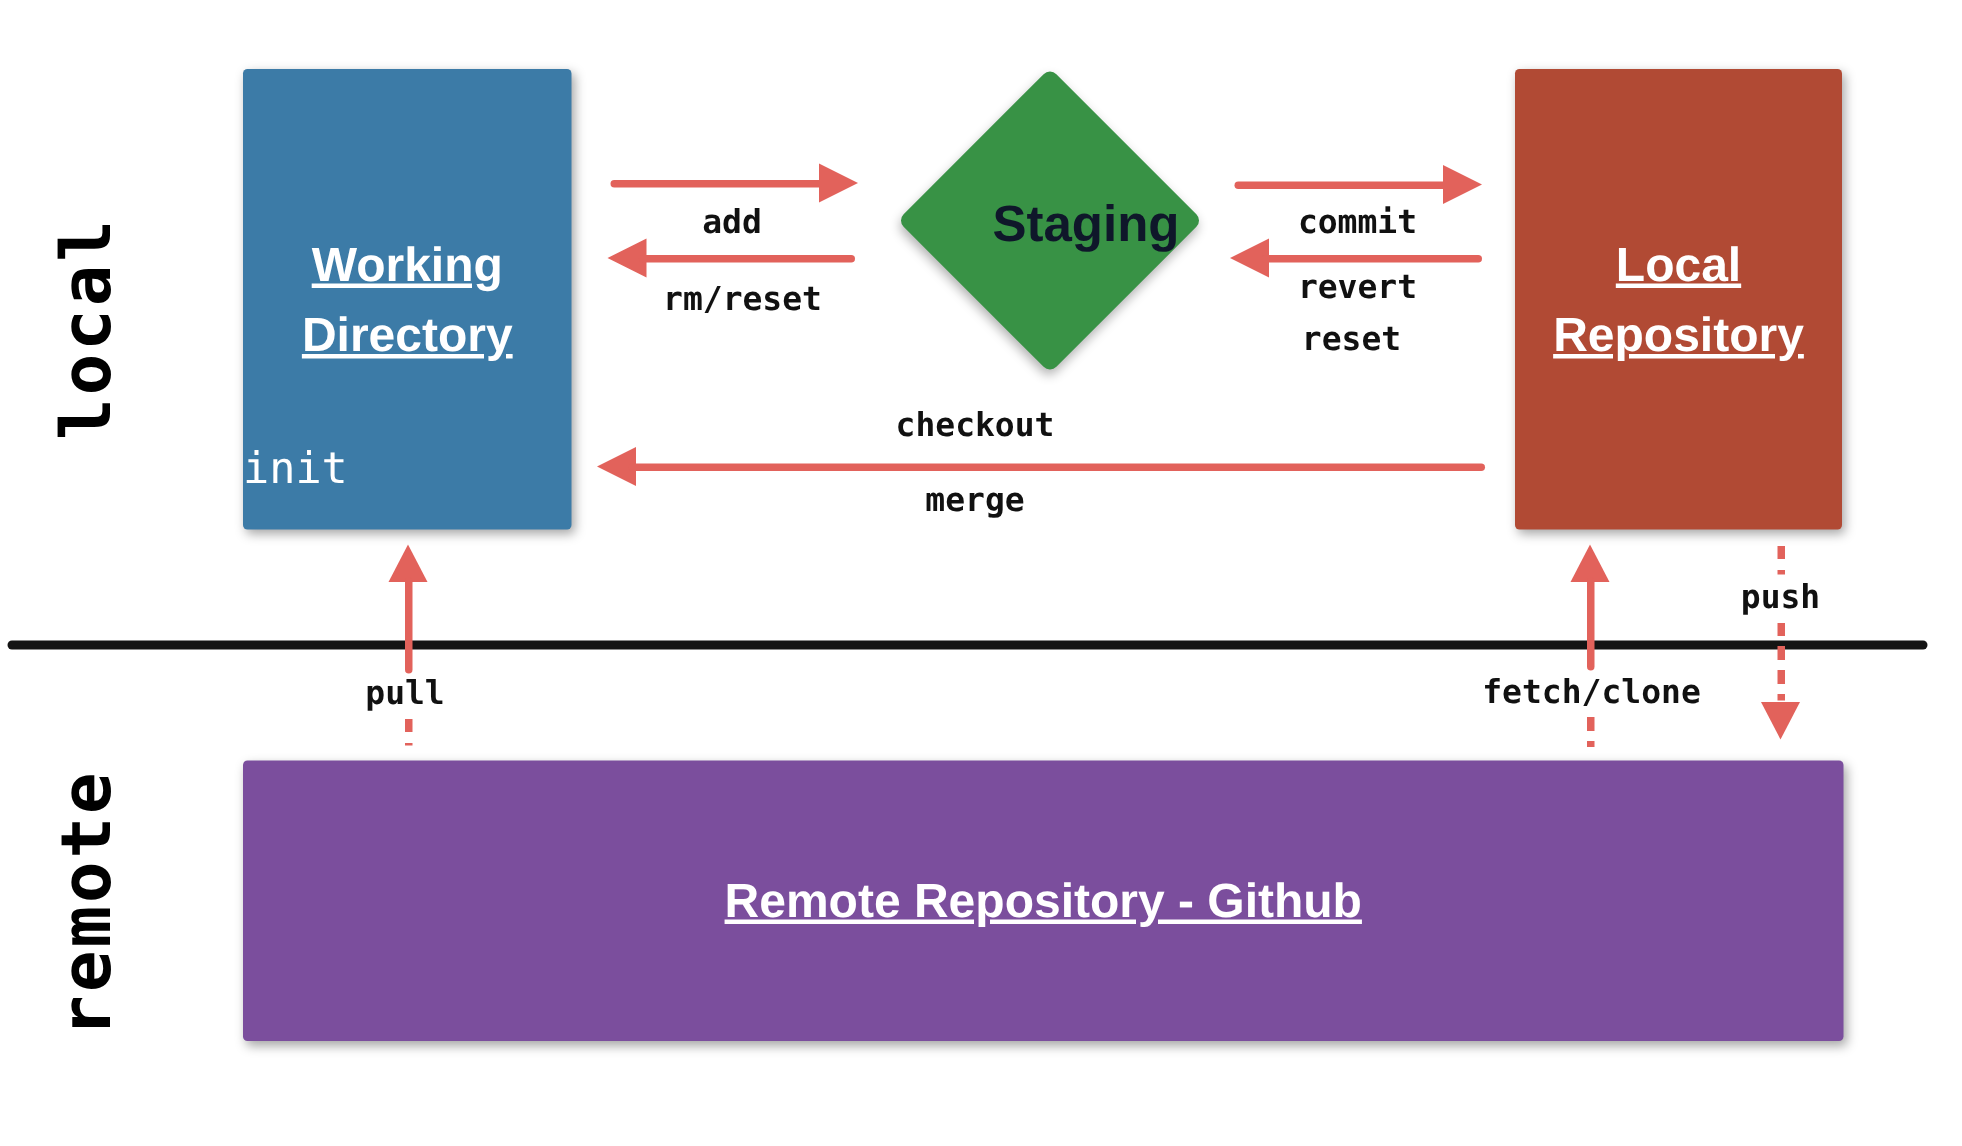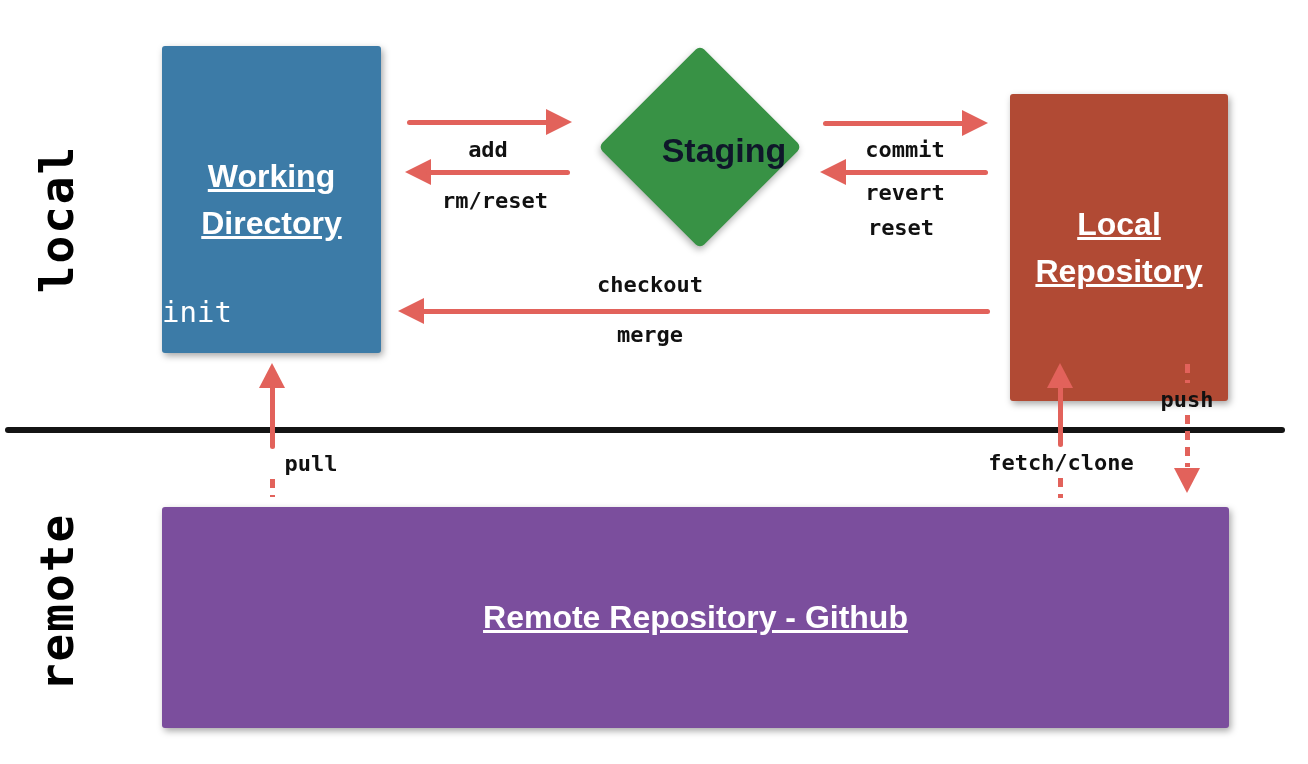--- a/index.html
+++ b/index.html
@@ -50,21 +50,21 @@
     color: #ffffff;
     font-weight: bold;
     font-size: 32px;
     line-height: 1.44;
     text-align: center;
     padding: 0 12px;
     text-decoration: underline;
   }
   .working-directory  { left: 162px; top: 46px;  width: 219px; height: 307px; }
   .local-repository   { left: 1010px; top: 46px; width: 218px; height: 307px; }
-  .remote-repository  { left: 162px; top: 507px; width: 1067px; height: 221px; }
+  .remote-repository  { left: 162px; top: 507px; width: 1067px; height: 187px; }
   .box-sub {
     position: absolute;
     bottom: 24px;
     left: 0; right: 0;
     text-align: left;
     color: #ffffff;
     font-family: "DejaVu Sans Mono", monospace;
     font-weight: normal;
     font-size: 29px;
   }
@@ -139,21 +139,21 @@
   <div class="side-label remote">remote</div>
 
   <div class="box working-directory" style="background-color: rgb(60, 123, 167);">
     <div class="box-title">Working Directory</div>
     <div class="box-sub">init</div>
   </div>
 
   <div class="diamond" style="background-color: rgb(56, 146, 69);"></div>
   <div class="diamond-label">Staging</div>
 
-  <div class="box local-repository" style="background-color: rgb(177, 74, 52); margin-top: 48px;">
+  <div class="box local-repository" style="background-color: rgb(177, 74, 52);">
     <div class="box-title">Local Repository</div>
   </div>
 
   <div class="divider"></div>
 
   <div class="box remote-repository" style="background-color: rgb(123, 78, 157);">
     <div class="box-title">Remote Repository - Github</div>
   </div>
 
   <div>
@@ -186,21 +186,21 @@
     <div class="shaft-h" style="left:419px; top:309px; width:571px;"></div>
   </div>
   <div class="cmd" style="left:650px; top:284px;text-align:center;">checkout</div>
   <div class="cmd" style="left:650px; top:334px;">merge</div>
 
   <div>
     <div class="head head-up" style="left:259px; top:363px;"></div>
     <div class="shaft-v" style="left:270px; top:385px; height:64px;"></div>
     <div class="dash-v" style="left:270px; top:479px; height:18px;"></div>
   </div>
-  <div class="cmd" style="left:270px; top:463px;margin-left:41px;">pull</div>
+  <div class="cmd" style="left:270px; top:463px;">pull</div>
 
   <div>
     <div class="head head-up" style="left:1047px; top:363px;"></div>
     <div class="shaft-v" style="left:1058px; top:385px; height:62px;"></div>
     <div class="dash-v" style="left:1058px; top:478px; height:20px;"></div>
   </div>
   <div class="cmd" style="left:1061px; top:462px;">fetch/clone</div>
 
   <div>
     <div class="dash-v" style="left:1185px; top:364px; height:19px;"></div>

